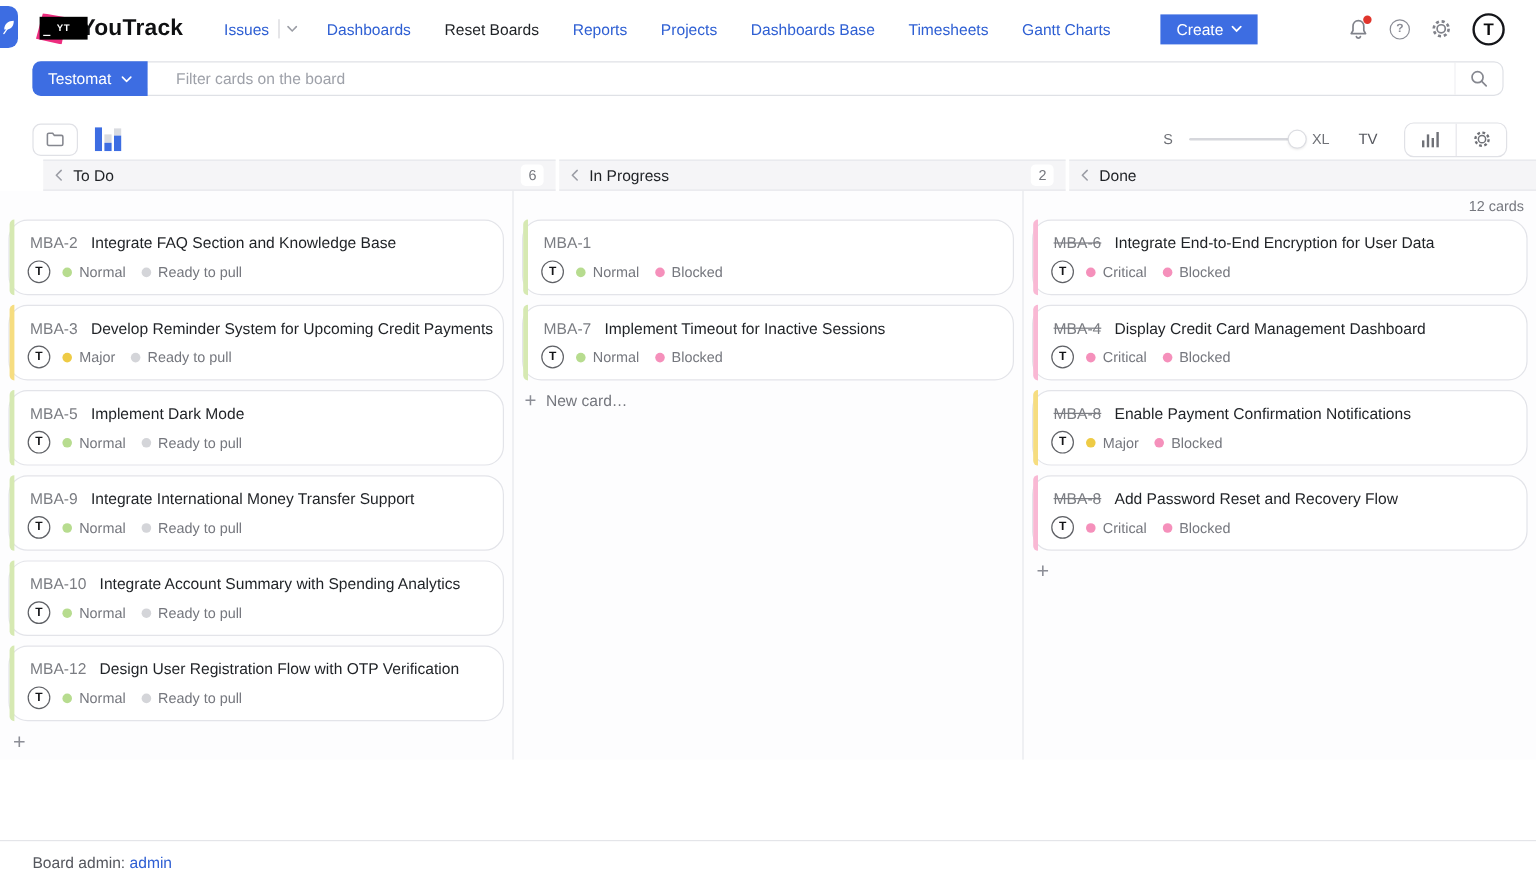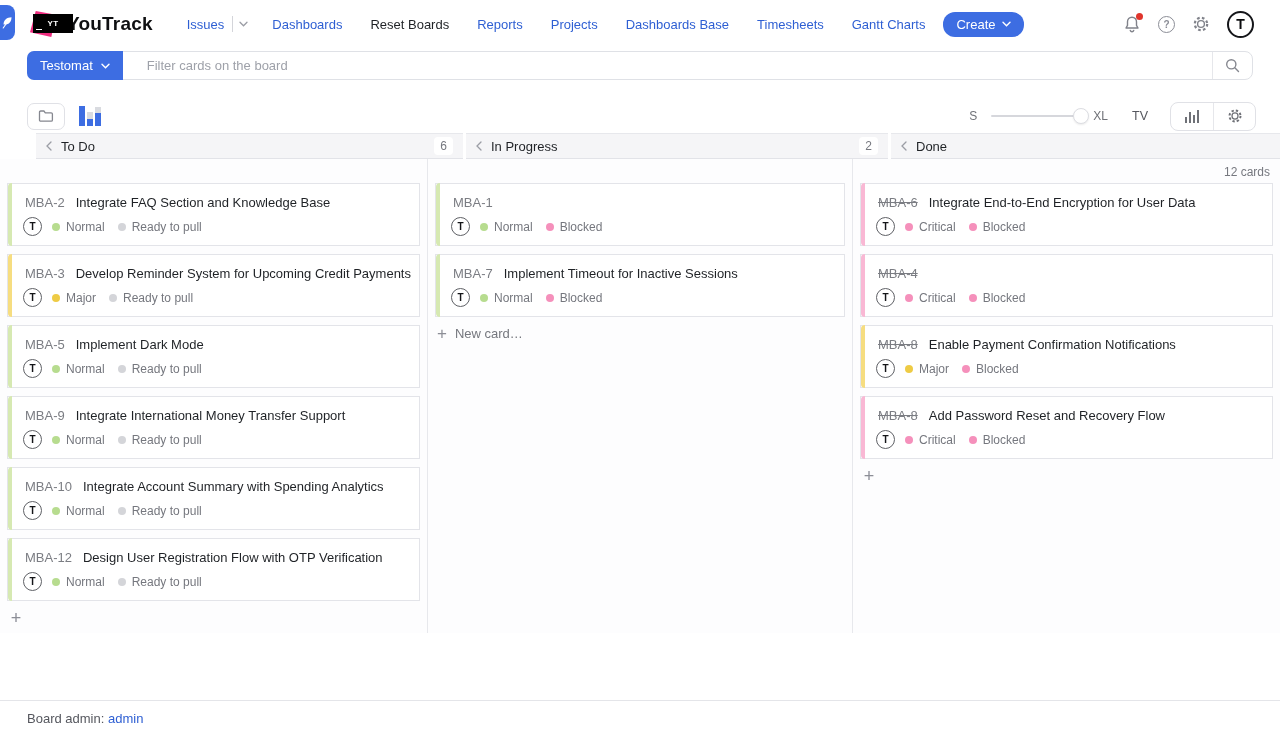--- a/index.html
+++ b/index.html
@@ -16,21 +16,21 @@
   .yt-badge { position:relative; width:26px; height:26px; margin-left:30px; flex:0 0 auto; }
   .yt-pink { position:absolute; inset:0; background:#ee2d7f; clip-path:polygon(22% 0, 100% 14%, 82% 100%, 0 82%); }
   .yt-black { position:absolute; left:3px; top:3px; width:40px; height:19px; background:#000; color:#fff; font-size:8px; font-weight:bold; display:flex; align-items:center; justify-content:center; letter-spacing:.5px; }
   .yt-black::after { content:""; position:absolute; left:3px; bottom:3px; width:6px; height:1.5px; background:#fff; }
   .brand { font-size:19px; font-weight:bold; color:#0f1012; margin-left:11px; letter-spacing:.2px; }
   .nav { display:flex; align-items:center; margin-left:20px; }
   .nav-item { padding:0 14px; font-size:13px; color:#2e5fd3; cursor:pointer; white-space:nowrap; }
   .nav-item.active { color:#1f2226; }
   .nav-sep { width:1px; height:16px; background:#d4d5da; margin-left:-6px; }
   .nav-caret { padding:0 10px 0 6px; cursor:pointer; }
-  .create-btn { margin-left:4px; height:25px; padding:0 13px; background:#3d6de2; border:none; border-radius:12px; color:#fff; font-size:13px; font-family:inherit; display:flex; align-items:center; gap:7px; cursor:pointer; }
+  .create-btn { margin-left:28px; height:25px; padding:0 13px; background:#3d6de2; border:none; border-radius:0; color:#fff; font-size:13px; font-family:inherit; display:flex; align-items:center; gap:7px; cursor:pointer; }
   .top-icons { position:absolute; right:26px; top:0; height:48px; display:flex; align-items:center; gap:17px; }
   .icon-btn { position:relative; cursor:pointer; display:flex; align-items:center; justify-content:center; }
   .bell-dot { position:absolute; top:-2px; right:-2px; width:7px; height:7px; border-radius:50%; background:#e0352c; }
   .help-circle { width:17px; height:17px; border:1.5px solid #8b8d96; border-radius:50%; color:#8b8d96; font-size:10px; font-weight:bold; display:flex; align-items:center; justify-content:center; }
   .avatar-top { width:27px; height:27px; border:2.5px solid #15161a; border-radius:50%; background:#fff; color:#0b0c0e; font-size:14px; font-weight:bold; display:flex; align-items:center; justify-content:center; cursor:pointer; }
 
   
   .filterbar { position:absolute; top:51px; left:27px; width:1226px; height:29px; border:1px solid #dfe1e6; border-radius:8px; background:#fff; display:flex; align-items:stretch; }
   .board-btn { background:#3d6de2; color:#fff; border:none; border-radius:7px 0 0 7px; margin:-1px 0 -1px -1px; padding:0 13px; font-size:13px; font-family:inherit; display:flex; align-items:center; gap:8px; cursor:pointer; }
   .filter-input { flex:1; border:none; outline:none; background:transparent; padding:0 24px; font-size:13px; font-family:inherit; color:#2c2d30; }
@@ -56,21 +56,21 @@
   .bh-col { background:#f5f5f7; border-top:1px solid #e7e8ec; border-bottom:1px solid #e2e3e8; display:flex; align-items:center; padding:0 10px; }
   .bh-col .col-title { font-size:13px; color:#1f2226; margin-left:9px; }
   .col-collapse { cursor:pointer; display:flex; align-items:center; }
   .col-count { margin-left:auto; background:#fff; border-radius:4px; padding:2px 6px; font-size:12px; color:#76787f; }
 
   
   .board-body { position:absolute; top:159px; left:0; width:1280px; height:474px; display:flex; background:#fdfdfe; }
   .bcol { position:relative; height:100%; padding-top:24px; }
   .bcol.div-r { border-right:1px solid #e7e8ec; }
   .cards-note { position:absolute; top:6px; right:10px; font-size:12px; color:#76787f; }
-  .card { position:relative; margin:0 7px 8px 7px; height:63px; background:#fff; border:1px solid #e3e4e9; border-radius:0; cursor:pointer; }
+  .card { position:relative; margin:0 7px 8px 7px; height:63px; background:#fff; border:1px solid #e3e4e9; border-radius:16px; cursor:pointer; }
   .card::before { content:""; position:absolute; left:0; top:-1px; bottom:-1px; width:4px; background:var(--stripe,#d6e9b2); border-radius:8px 0 0 8px; }
   .card-top { display:flex; gap:11px; padding:11px 14px 0 17px; font-size:13px; white-space:nowrap; overflow:hidden; }
   .card-id { color:#7b7d83; flex:0 0 auto; }
   .card-id.done { text-decoration:line-through; }
   .card-title { color:#1f2226; }
   .card-bottom { position:absolute; left:15px; bottom:9px; display:flex; align-items:center; }
   .avatar-sm { width:19px; height:19px; border:1.5px solid #5f6166; border-radius:50%; background:#fff; color:#141518; font-size:10px; font-weight:bold; display:flex; align-items:center; justify-content:center; margin-right:10px; }
   .dot { width:8px; height:8px; border-radius:50%; margin-right:6px; flex:0 0 auto; }
   .meta-label { font-size:12px; color:#75777e; margin-right:13px; }
   .new-card-row { display:flex; align-items:center; gap:8px; margin:7px 0 0 9px; color:#75777e; font-size:13px; cursor:pointer; }
@@ -365,20 +365,21 @@
       <span class="dot" style="background: rgb(245, 144, 187);"></span>
       <span class="meta-label">Critical</span>
       <span class="dot" style="background: rgb(245, 144, 187);"></span>
       <span class="meta-label">Blocked</span>
     </div>
   </div>
 
   <div class="card" style="--stripe: #f9b8d4;">
     <div class="card-top">
       <span class="card-id done">MBA-4</span>
+      <span class="card-title">Display Credit Card Management Dashboard</span>
     </div>
     <div class="card-bottom">
       <span class="avatar-sm">T</span>
       <span class="dot" style="background: rgb(245, 144, 187);"></span>
       <span class="meta-label">Critical</span>
       <span class="dot" style="background: rgb(245, 144, 187);"></span>
       <span class="meta-label">Blocked</span>
     </div>
   </div>
 

